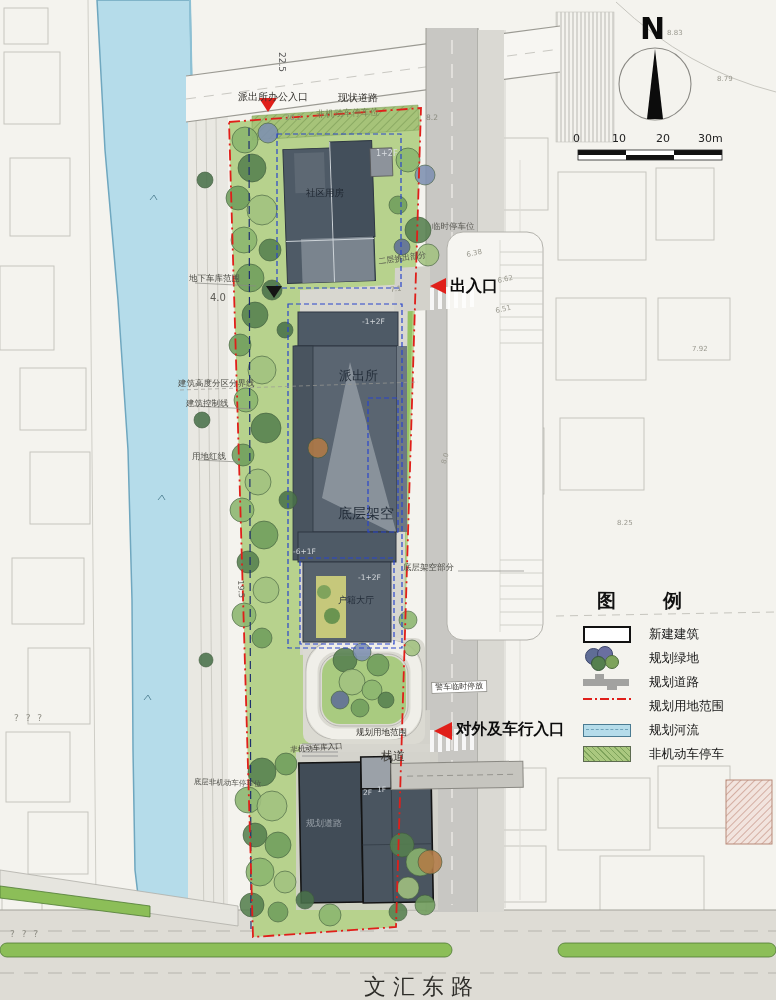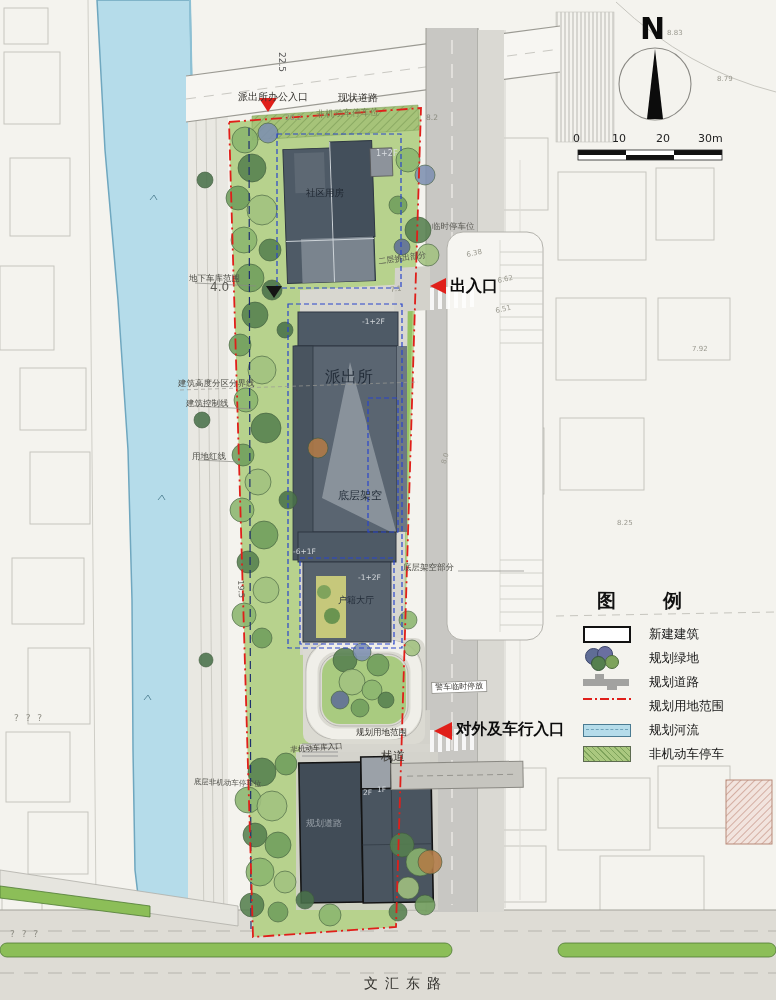--- a/index.html
+++ b/index.html
@@ -316,43 +316,43 @@
 <span class="lbl" style="left:338px;top:93px;font-size:10px;color:#33312d">现状道路</span>
 <span class="lbl" style="left:285px;top:114px;font-size:7.5px;color:#8a8a7e">20.2</span>
 <span class="lbl" style="left:316px;top:110px;font-size:9px;color:#6f7f52;transform:rotate(-2deg);opacity:.95">非机动车停车位</span>
 <span class="lbl" style="left:426px;top:114px;font-size:7.5px;color:#8a8a7e">8.2</span>
 <span class="lbl" style="left:306px;top:188px;font-size:9.5px;color:#1e2630">社区用房</span>
 <span class="lbl" style="left:376px;top:150px;font-size:8px;color:#d9dde1">1+2F</span>
 <span class="lbl" style="left:378px;top:258px;font-size:8px;color:#4c4c46;transform:rotate(-8deg)">二层挑出部分</span>
 <span class="lbl" style="left:432px;top:222px;font-size:8.5px;color:#5c5b55">临时停车位</span>
 <span class="lbl npl" style="left:450px;top:278px;font-size:16px">出入口</span>
 <span class="lbl" style="left:189px;top:274px;font-size:8.5px;color:#4c4c46">地下车库范围</span>
-<span class="lbl" style="left:210px;top:281px;font-size:12px;color:#5c5b55">4.0</span>
+<span class="lbl" style="left:210px;top:293px;font-size:10px;color:#5c5b55">4.0</span>
 <span class="lbl" style="left:178px;top:379px;font-size:8.5px;color:#4c4c46">建筑高度分区分界线</span>
 <span class="lbl" style="left:186px;top:399px;font-size:8.5px;color:#4c4c46">建筑控制线</span>
 <span class="lbl" style="left:192px;top:452px;font-size:8.5px;color:#4c4c46">用地红线</span>
-<span class="lbl" style="left:325px;top:369px;font-size:16px;color:#242e3a">派出所</span>
+<span class="lbl" style="left:339px;top:369px;font-size:13px;color:#242e3a">派出所</span>
 <span class="lbl" style="left:362px;top:318px;font-size:7.5px;color:#d2d6da">-1+2F</span>
-<span class="lbl" style="left:338px;top:490px;font-size:11px;color:#242e3a">底层架空</span>
+<span class="lbl" style="left:338px;top:506px;font-size:14px;color:#242e3a">底层架空</span>
 <span class="lbl" style="left:293px;top:548px;font-size:7.5px;color:#d2d6da">-6+1F</span>
 <span class="lbl" style="left:403px;top:563px;font-size:8.5px;color:#4c4c46">底层架空部分</span>
 <span class="lbl" style="left:358px;top:574px;font-size:7.5px;color:#d2d6da">-1+2F</span>
 <span class="lbl" style="left:338px;top:596px;font-size:9px;color:#242e3a">户籍大厅</span>
 <span class="lbl" style="left:244px;top:580px;font-size:8px;color:#5c5b55;transform:rotate(87deg)">19.5</span>
 <span class="lbl" style="left:390px;top:287px;font-size:7px;color:#8a8a7e;transform:rotate(-8deg)">7.1</span>
 <span class="lbl whitebox" style="left:431px;top:682px;font-size:8px;color:#33312d;transform:rotate(-2deg)">警车临时停放</span>
 <span class="lbl" style="left:356px;top:728px;font-size:8.5px;color:#33312d">规划用地范围</span>
 <span class="lbl npl" style="left:456px;top:722px;font-size:15.5px">对外及车行入口</span>
 <span class="lbl" style="left:290px;top:746px;font-size:7.5px;color:#3c3a34;transform:rotate(-4deg)">非机动车库入口</span>
 <span class="lbl" style="left:194px;top:778px;font-size:7.5px;color:#4c4c46;transform:rotate(2deg)">底层非机动车停车位</span>
 <span class="lbl" style="left:381px;top:750px;font-size:12px;color:#3c3a34">栈道</span>
 <span class="lbl" style="left:363px;top:789px;font-size:7.5px;color:#ced3d8">2F</span>
 <span class="lbl" style="left:377px;top:786px;font-size:7.5px;color:#ced3d8">1F</span>
 <span class="lbl" style="left:306px;top:819px;font-size:9px;color:#98a0a8">规划道路</span>
-<span class="lbl" style="left:364px;top:976px;font-size:14px;color:#2e2d29;letter-spacing:7px">文汇东路</span>
+<span class="lbl" style="left:364px;top:976px;font-size:22px;color:#2e2d29;letter-spacing:7px">文汇东路</span>
 
 <span class="lbl" style="left:466px;top:252px;font-size:7px;color:#9a998f;transform:rotate(-12deg)">6.38</span>
 <span class="lbl" style="left:497px;top:278px;font-size:7px;color:#9a998f;transform:rotate(-12deg)">6.62</span>
 <span class="lbl" style="left:495px;top:308px;font-size:7px;color:#9a998f;transform:rotate(-12deg)">6.51</span>
 <span class="lbl" style="left:441px;top:463px;font-size:7px;color:#9a998f;transform:rotate(-75deg)">8.0</span>
 <span class="lbl" style="left:667px;top:30px;font-size:7px;color:#9a998f">8.83</span>
 <span class="lbl" style="left:717px;top:76px;font-size:7px;color:#9a998f">8.79</span>
 <span class="lbl" style="left:617px;top:520px;font-size:7px;color:#9a998f">8.25</span>
 <span class="lbl" style="left:692px;top:346px;font-size:7px;color:#9a998f">7.92</span>
 <span class="lbl" style="left:14px;top:714px;font-size:9px;color:#8f8e85;letter-spacing:2px">? ? ?</span>

